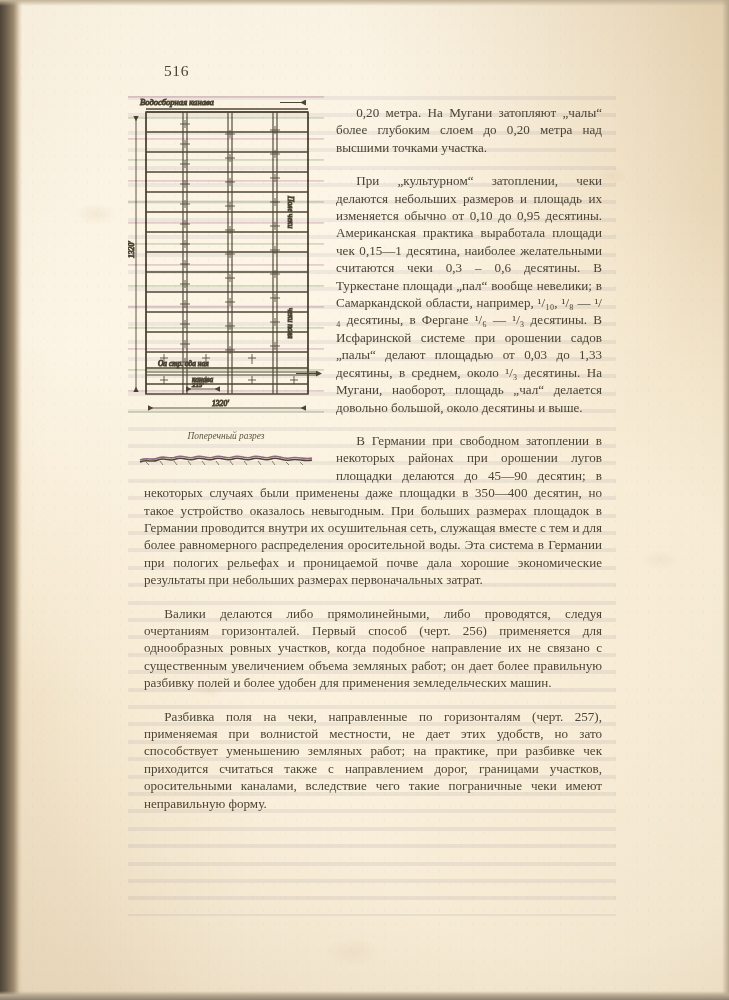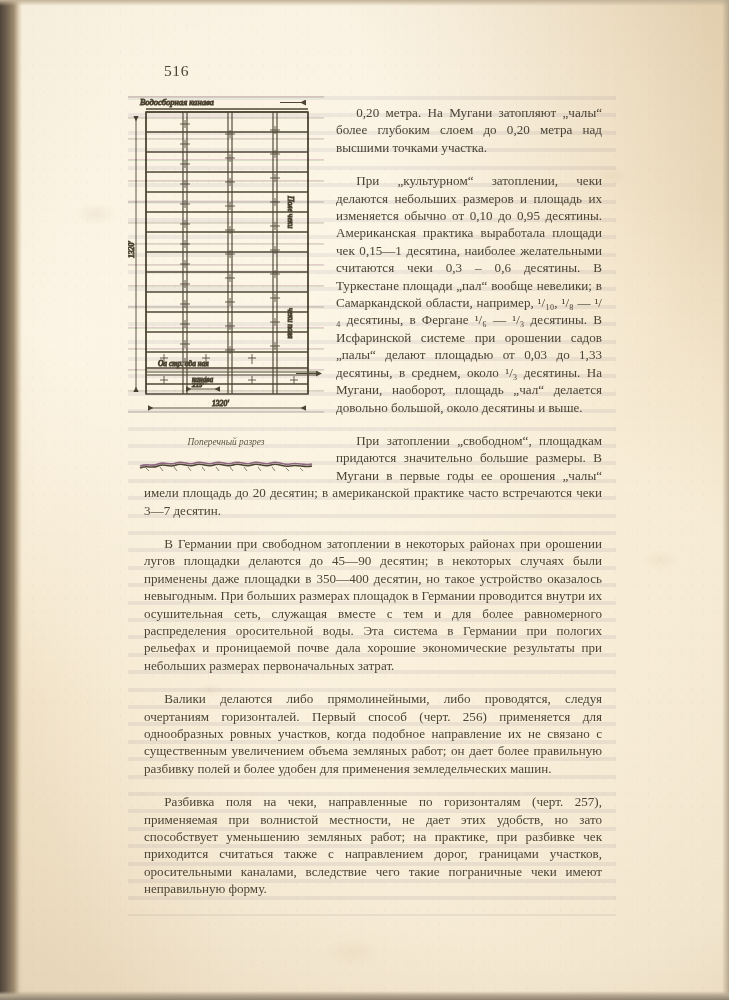--- a/index.html
+++ b/index.html
@@ -303,21 +303,21 @@
             <line x1="20" y1="312" x2="178" y2="312" stroke-width=".9" marker-start="url(#arl)" marker-end="url(#ar)"></line>
             <text class="hand" x="84" y="310" font-size="7.6">1320'</text>
 
             <line x1="8" y1="20" x2="8" y2="296" stroke-width=".9" marker-start="url(#arl)" marker-end="url(#ar)"></line>
             <text class="hand" x="6" y="162" font-size="7.6" transform="rotate(-90 6 162)">1320'</text>
           </g>
         </svg>
         <div id="fringe"></div>
       </div>
 
-      <div style="text-align:center;margin-top:10px;">
+      <div style="text-align:center;margin-top:4px;">
         <span class="hand" style="font-size:9.4px;font-style:italic;color:#5d5340;">Поперечный разрез</span>
       </div>
       <div id="section-strip">
         <svg width="176" height="17" viewBox="0 0 176 17">
           <path d="M2,11 C10,8 14,12 20,9 C27,6 31,11 38,8 C45,5 50,11 57,8
                    C64,5 69,11 76,8 C83,5 88,11 95,8 C102,5 107,11 114,8
                    C121,5 126,11 133,8 C140,5 145,11 152,9 C160,7 166,11 174,9" fill="none" stroke="#6b3a62" stroke-width="1.6" opacity=".75"></path>
           <path d="M2,13 C10,10 14,14 20,11 C27,8 31,13 38,10 C45,7 50,13 57,10
                    C64,7 69,13 76,10 C83,7 88,13 95,10 C102,7 107,13 114,10
                    C121,7 126,13 133,10 C140,7 145,13 152,11 C160,9 166,13 174,11" fill="none" stroke="#4e4634" stroke-width="1.5"></path>
@@ -335,21 +335,20 @@
             <line x1="148" y1="13" x2="151" y2="16"></line>
             <line x1="162" y1="13" x2="165" y2="16"></line>
           </g>
         </svg>
       </div>
 
     </div>
 
     <p class="indent">0,20 метра. На Мугани затопляют „чалы“ более глубоким слоем до 0,20 метра над высшими точками участка.</p>
     <p class="indent">При „культурном“ затоплении, чеки делаются небольших размеров и площадь их изменяется обычно от 0,10 до 0,95 десятины. Американская практика выработала площади чек 0,15—1 десятина, наиболее желательными считаются чеки 0,3 – 0,6 десятины. В Туркестане площади „пал“ вообще невелики; в Самаркандской области, например, ¹/₁₀, ¹/₈ — ¹/₄ десятины, в Фергане ¹/₆ — ¹/₃ десятины. В Исфаринской системе при орошении садов „палы“ делают площадью от 0,03 до 1,33 десятины, в среднем, около ¹/₃ десятины. На Мугани, наоборот, площадь „чал“ делается довольно большой, около десятины и выше.</p>
-    <p class="indent">При затоплении „свободном“, площадкам придаются значительно большие размеры. В Мугани в первые годы ее орошения „чалы“ имели площадь до 20 десятин; в американской практике часто встречаются чеки 3—7 десятин.</p>
     <p class="indent">В Германии при свободном затоплении в некоторых районах при орошении лугов площадки делаются до 45—90 десятин; в некоторых случаях были применены даже площадки в 350—400 десятин, но такое устройство оказалось невыгодным. При больших размерах площадок в Германии проводится внутри их осушительная сеть, служащая вместе с тем и для более равномерного распределения оросительной воды. Эта система в Германии при пологих рельефах и проницаемой почве дала хорошие экономические результаты при небольших размерах первоначальных затрат.</p>
     <p class="indent">Валики делаются либо прямолинейными, либо проводятся, следуя очертаниям горизонталей. Первый способ (черт. 256) применяется для однообразных ровных участков, когда подобное направление их не связано с существенным увеличением объема земляных работ; он дает более правильную разбивку полей и более удобен для применения земледельческих машин.</p>
     <p class="indent">Разбивка поля на чеки, направленные по горизонталям (черт. 257), применяемая при волнистой местности, не дает этих удобств, но зато способствует уменьшению земляных работ; на практике, при разбивке чек приходится считаться также с направлением дорог, границами участков, оросительными каналами, вследствие чего такие пограничные чеки имеют неправильную форму.</p>
   </div>
 
   <div id="gutter"></div>
   <div id="edge-top"></div>
   <div id="edge-right"></div>
   <div id="edge-bottom"></div>
 </div>

